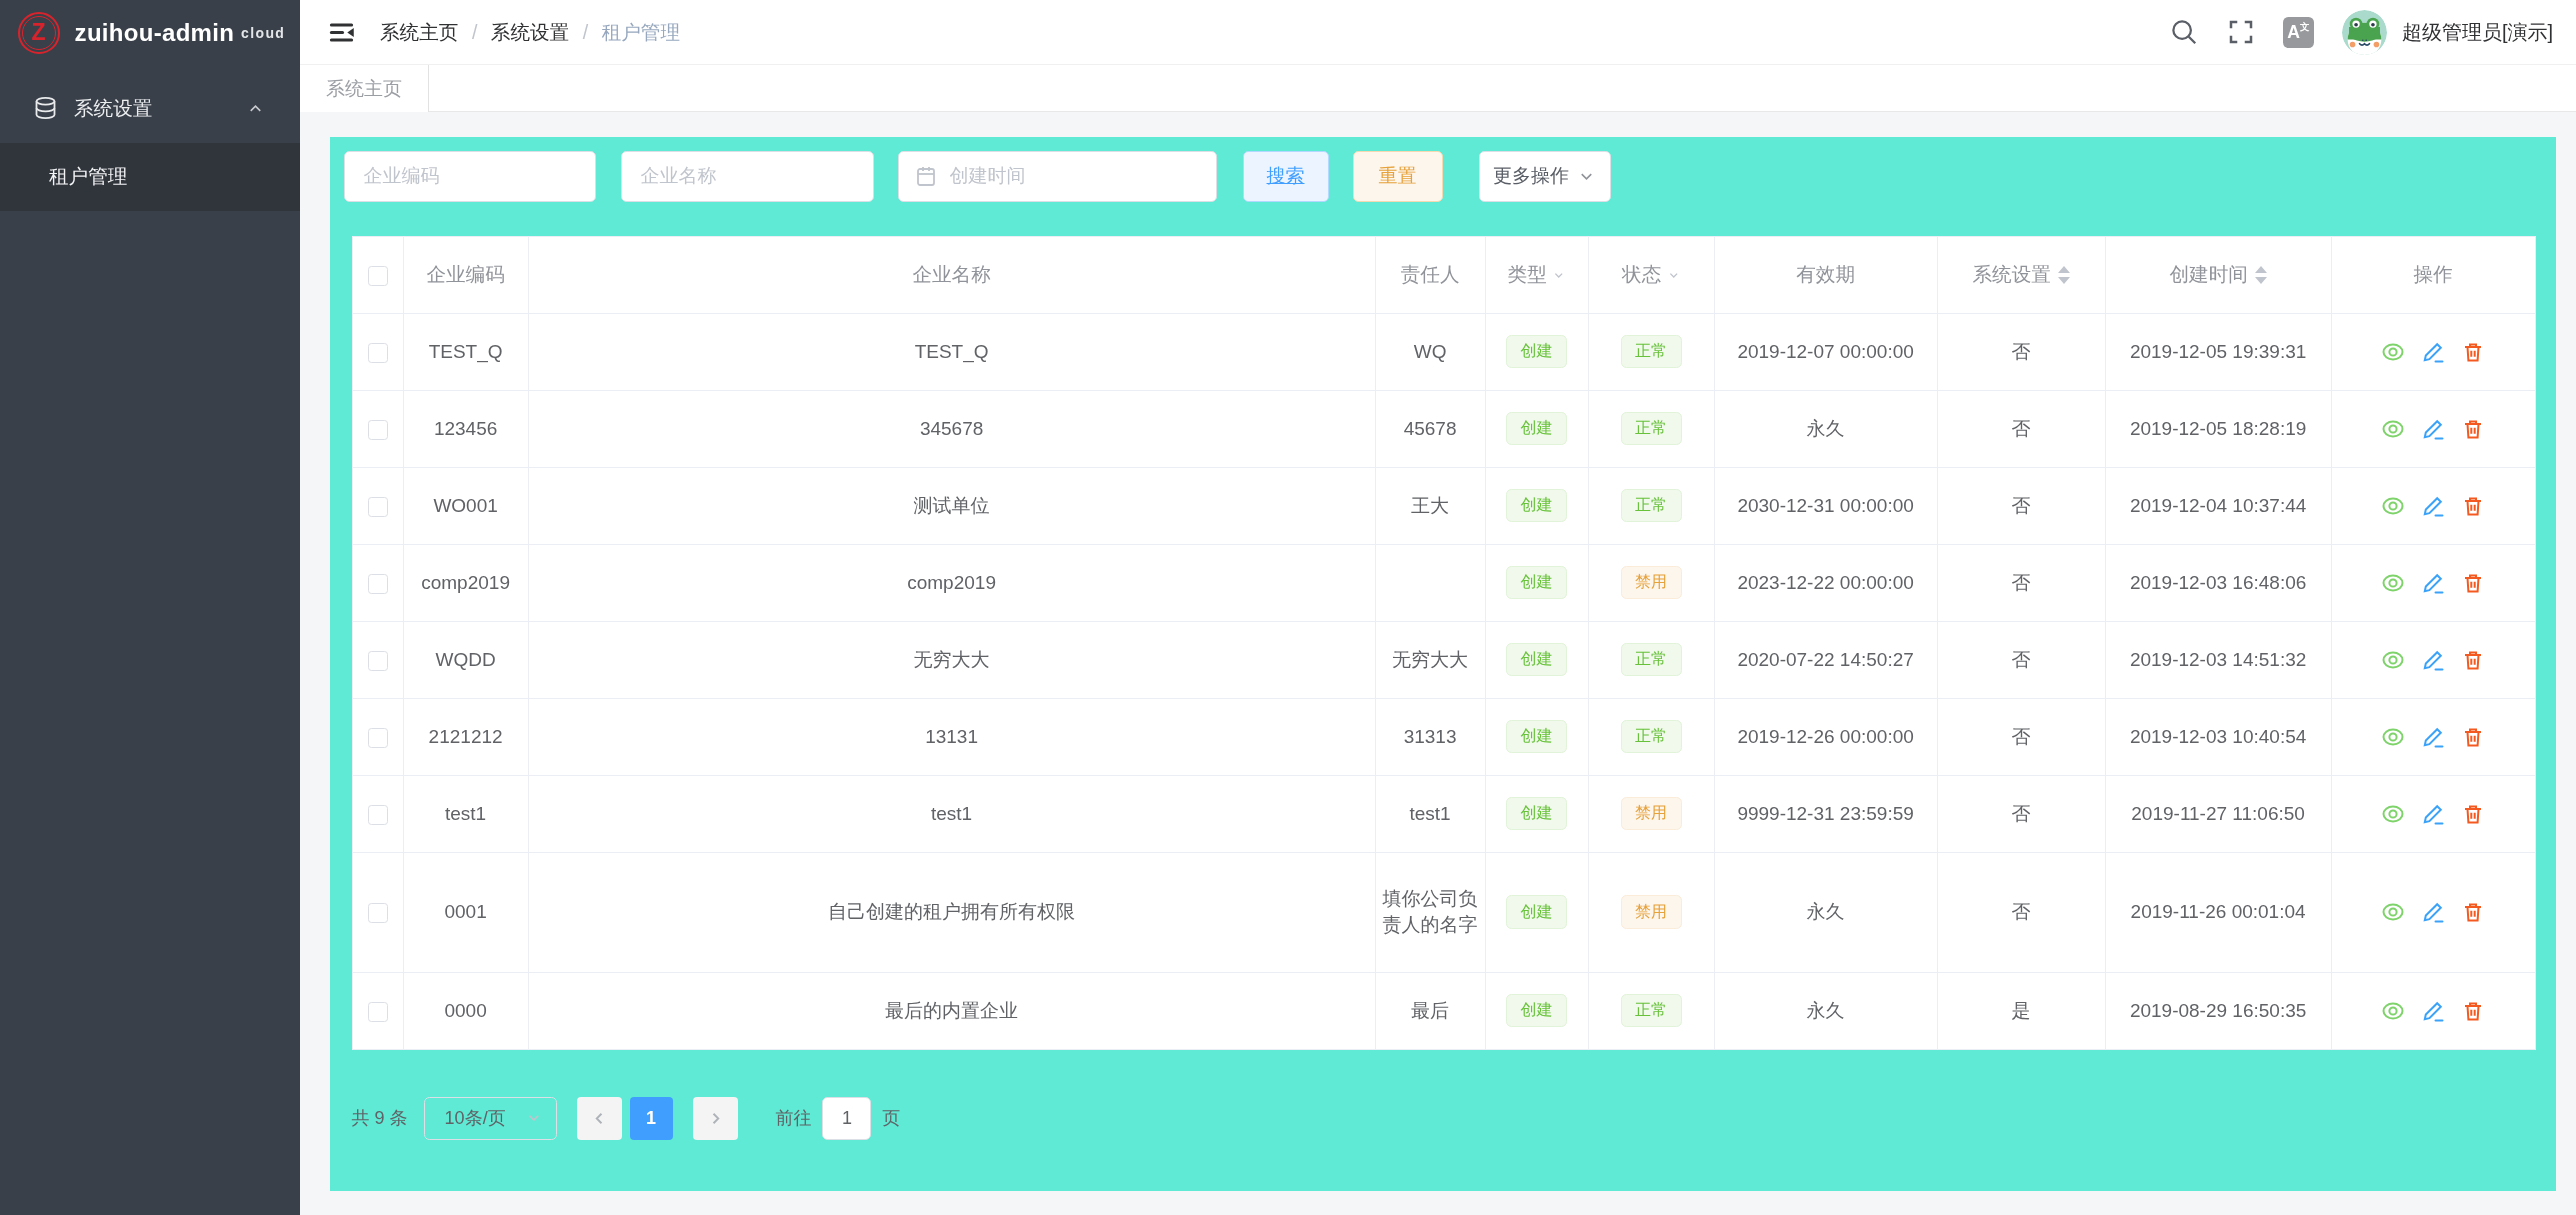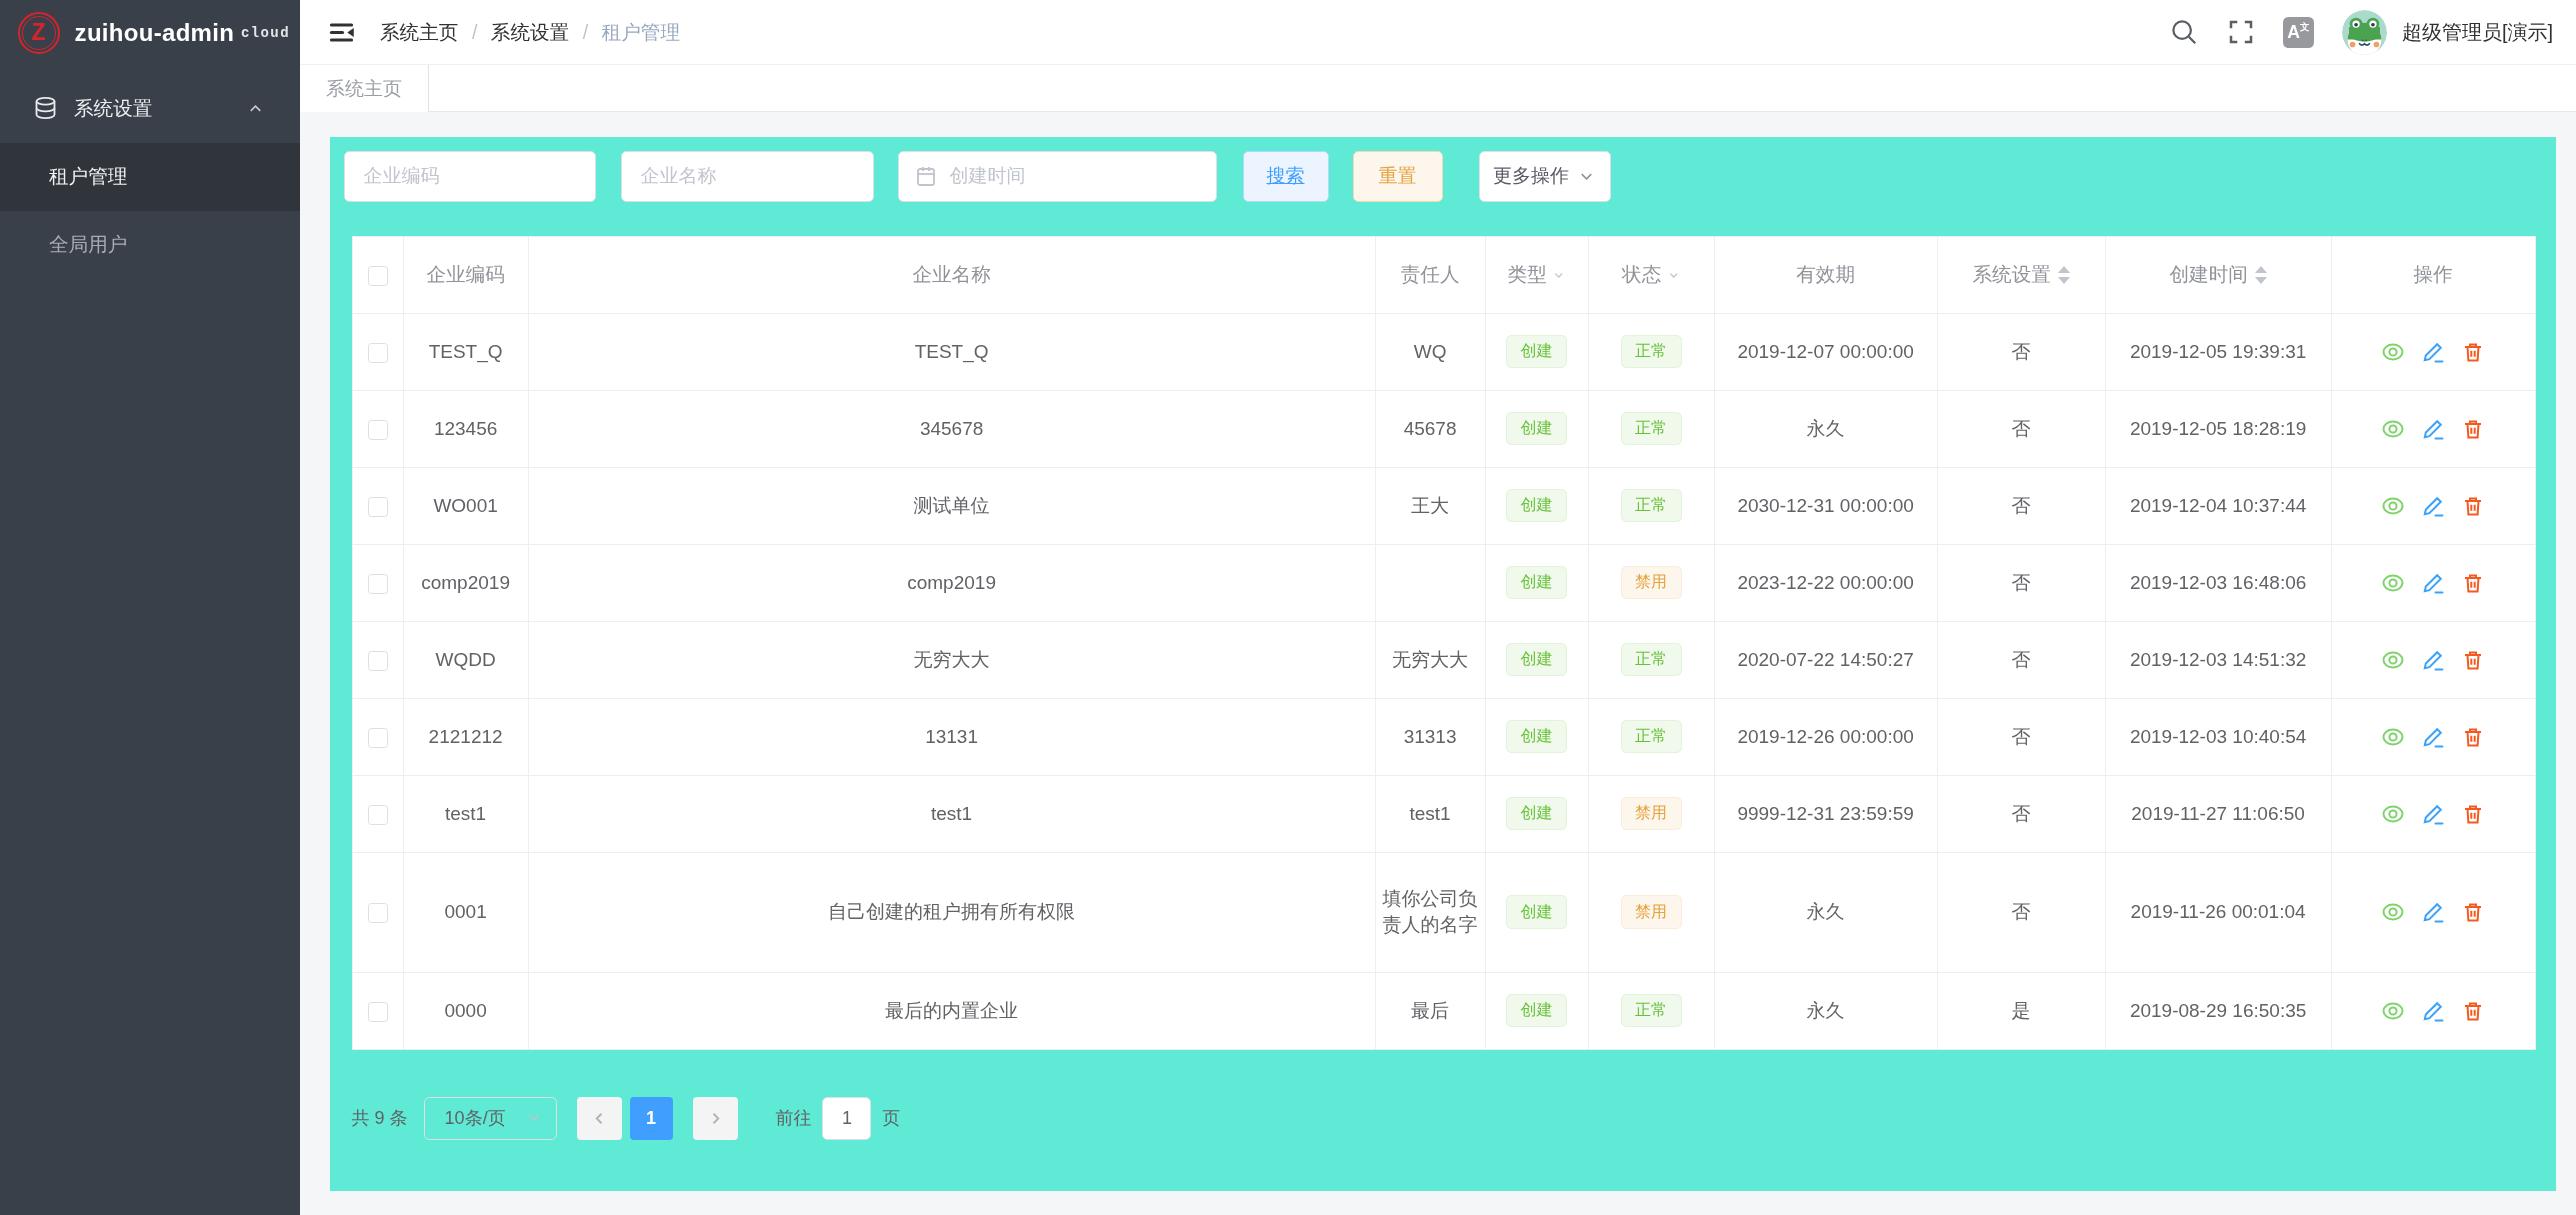--- a/index.html
+++ b/index.html
@@ -7,21 +7,21 @@
   body { font-family:"Liberation Sans","DejaVu Sans",sans-serif; font-size:19px; color:#606266; background:#f5f6f8; }
   .page { position:relative; width:2576px; height:1215px; }
 
   
   .sidebar { position:absolute; left:0; top:0; width:300px; height:1215px; background:#3a4049; z-index:5; }
   .logo-row { height:65px; display:flex; align-items:center; padding-left:17.6px; }
   .logo-circle { width:42px; height:42px; border-radius:50%; border:2.7px solid #d9232c; display:flex; align-items:center; justify-content:center; position:relative; }
   .logo-circle::after { content:""; position:absolute; inset:2px; border:1.4px solid #d9232c; border-radius:50%; }
   .logo-z { color:#d9232c; font-size:23px; font-weight:bold; }
   .logo-text { color:#fff; font-size:24px; font-weight:600; margin-left:15px; letter-spacing:0.3px; }
-  .logo-badge { color:#e3e6e9; font-size:14px; font-weight:600; margin-left:6.8px; letter-spacing:1.4px;font-family:Liberation Mono, monospace; }
+  .logo-badge { color:#e3e6e9; font-size:14px; font-weight:600; margin-left:6.8px; letter-spacing:1.4px; }
   .menu { padding-top:9.5px; }
   .menu-group { height:68px; display:flex; align-items:center; color:#eceef0; cursor:pointer; }
   .menu-group .db-ic { margin-left:32px; width:27px; height:27px; }
   .menu-group-label { margin-left:15px; font-size:19.6px; }
   .menu-group .chev-up { margin-left:auto; margin-right:35px; width:19px; height:19px; }
   .menu-item { height:68px; display:flex; align-items:center; padding-left:49px; font-size:19.6px; color:#a9adb3; cursor:pointer; }
   .menu-item.active { background:#30353c; color:#f2f3f5; }
 
   
   .header { position:absolute; left:300px; top:0; width:2276px; height:65px; background:#fff; border-bottom:0.7px solid #f0f0f0; display:flex; align-items:center; }
@@ -111,23 +111,20 @@
           <path d="M4 5.5v6c0 1.66 3.58 3 8 3s8-1.34 8-3v-6"></path>
           <path d="M4 11.5v6c0 1.66 3.58 3 8 3s8-1.34 8-3v-6"></path>
         </svg>
         <span class="menu-group-label">系统设置</span>
         <svg class="chev-up" viewBox="0 0 24 24" fill="none" stroke="#c8cbd0" stroke-width="2">
             <path d="M6 15l6-6 6 6"></path>
           </svg>
       </div>
       <div class="menu-item active">
         <span>租户管理</span>
-      </div>
-      <div class="menu-item">
-        <span>全局用户</span>
       </div>
     </nav>
   </aside>
 
   <header class="header">
     <svg class="hamburger" viewBox="0 0 24 24" fill="#303133">
       <rect x="3" y="5" width="18" height="2.4" rx="1.2"></rect>
       <rect x="3" y="10.8" width="11" height="2.4" rx="1.2"></rect>
       <rect x="3" y="16.6" width="18" height="2.4" rx="1.2"></rect>
       <path d="M21.5 8.6l-5 3.4 5 3.4z"></path>

